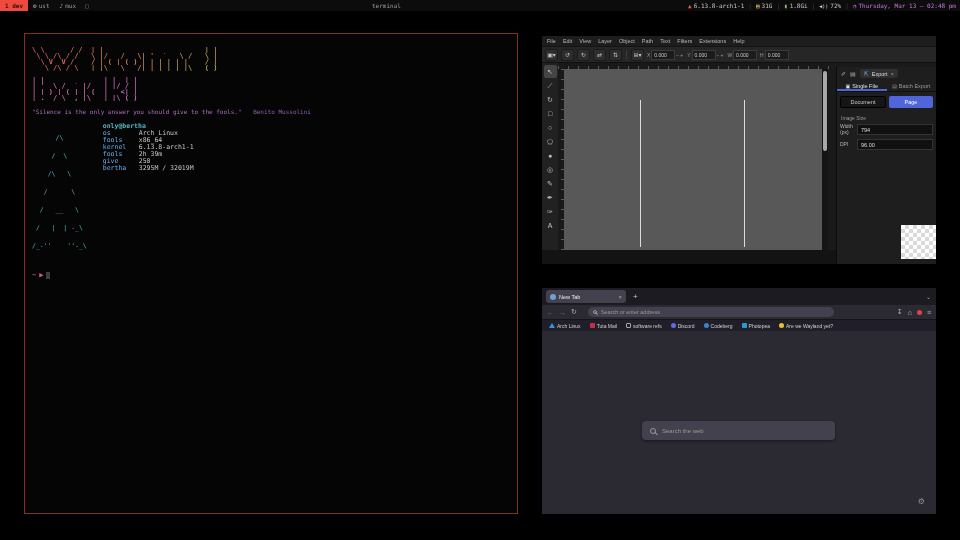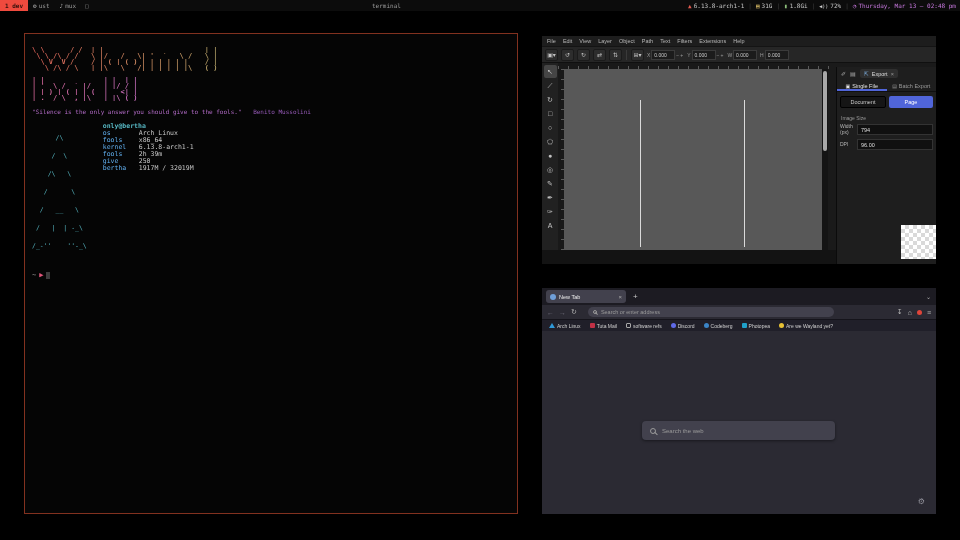--- a/index.html
+++ b/index.html
@@ -218,21 +218,21 @@
       <div> /   |  | -_\</div>
       <div>/_-''    ''-_\</div>
     </div>
     <div id="fetch-info">
       <div class="fi-user">only@bertha</div>
       <div><span class="fi-label">os</span><span>Arch Linux</span></div>
       <div><span class="fi-label">fools</span><span>x86_64</span></div>
       <div><span class="fi-label">kernel</span><span>6.13.8-arch1-1</span></div>
       <div><span class="fi-label">fools</span><span>2h 39m</span></div>
       <div><span class="fi-label">give</span><span>250</span></div>
-      <div><span class="fi-label">bertha</span><span>1917M / 32019M</span></div>
+      <div><span class="fi-label">bertha</span><span>3295M / 32019M</span></div>
     </div>
   </div>
   <div id="prompt">
     <span>~</span>
     <span class="prompt-arrow">▶</span>
     <span class="cursor"></span>
   </div>
 </div>
 
 <div id="inkscape">

